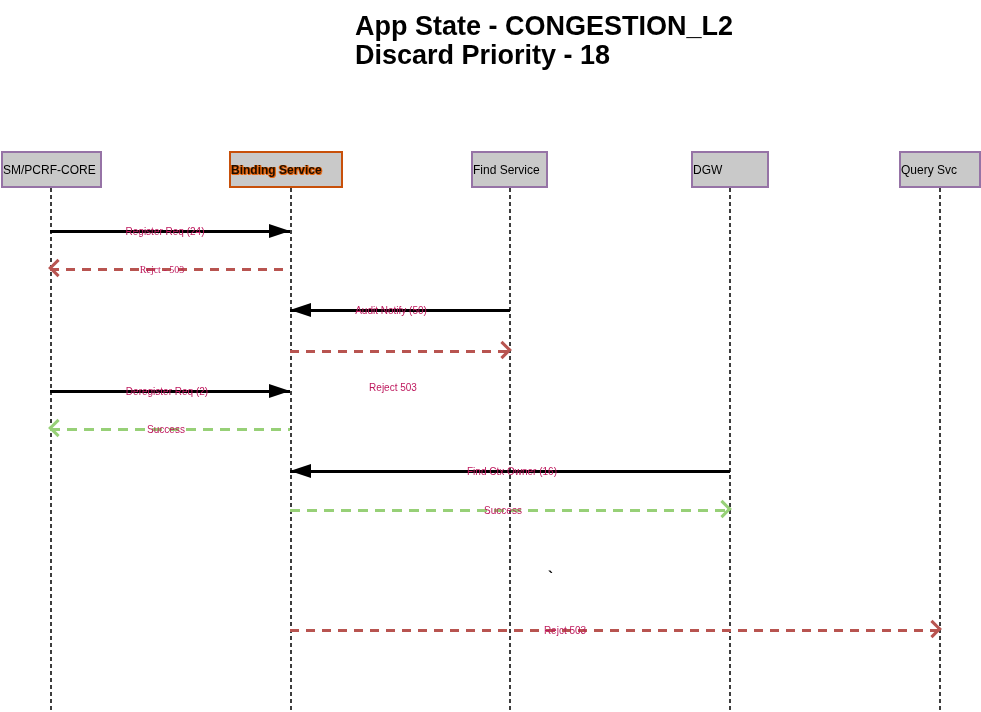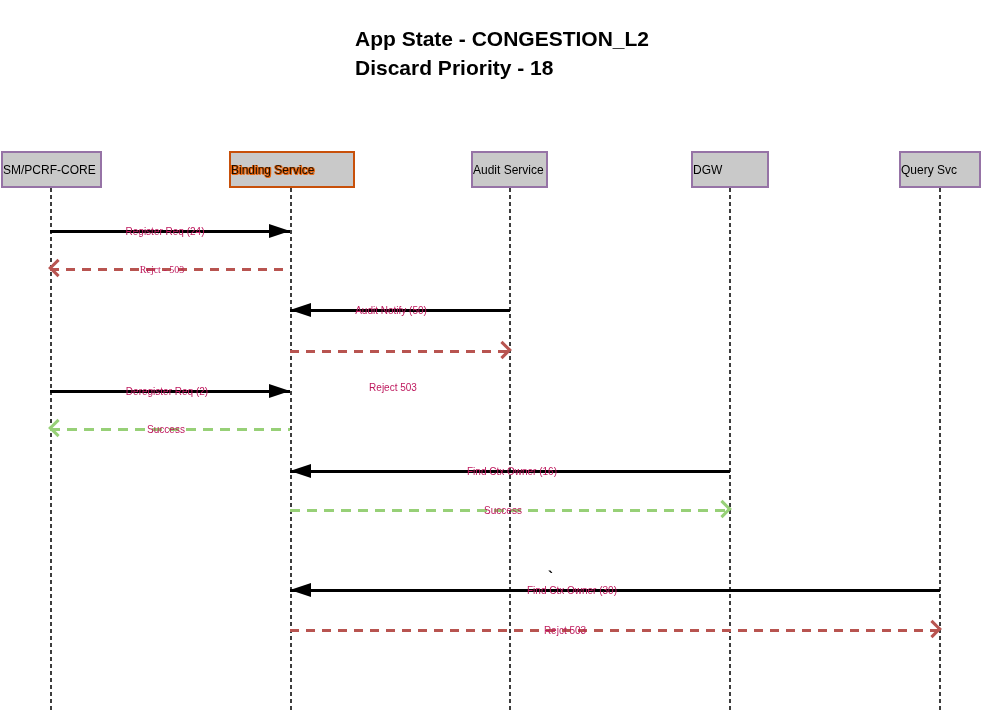--- a/index.html
+++ b/index.html
@@ -11,22 +11,22 @@
     overflow:hidden;
     --solid:#000000;
     --reject:#B85450;
     --success:#97D077;
     --actor-fill:#C9C9C9;
     --actor-border:#9673A6;
     --hl-border:#C8500A;
     --hl-glow:#E8650D;
   }
   .title{
-    position:absolute;left:355px;top:24px;
-    font-size:21px;font-weight:bold;color:#000;
+    position:absolute;left:355px;top:12px;
+    font-size:27px;font-weight:bold;color:#000;
     line-height:29px;white-space:nowrap;
   }
   .actor{
     position:absolute;top:151px;height:37px;
     background:var(--actor-fill);
     border:2px solid var(--actor-border);
     box-sizing:border-box;
     display:flex;align-items:center;justify-content:flex-start;
   }
   .actor .actor-label{
@@ -74,25 +74,25 @@
 <div id="canvas" style="--solid: #000000; --reject: #B85450; --success: #97D077; --actor-fill: #C9C9C9; --actor-border: #9673A6; --hl-border: #C8500A; --hl-glow: #E8650D;">
 
   <div class="title">
     <div>App State - CONGESTION_L2</div>
     <div>Discard Priority - 18</div>
   </div>
 
   <div class="actor" style="left:1px;width:101px;">
     <span class="actor-label">SM/PCRF-CORE</span>
   </div>
-  <div class="actor highlight" style="left:229px;width:126px;">
+  <div class="actor highlight" style="left:229px;width:114px;font-weight:bold;">
     <span class="actor-label">Binding Service</span>
   </div>
   <div class="actor" style="left:471px;width:77px;">
-    <span class="actor-label">Audit Service</span>
+    <span class="actor-label">Find Service</span>
   </div>
   <div class="actor" style="left:899px;width:82px;">
     <span class="actor-label">Query Svc</span>
   </div>
   <div class="actor" style="left:691px;width:78px;">
     <span class="actor-label">DGW</span>
   </div>
 
   <div class="lifeline" style="left:50px;"></div>
   <div class="lifeline" style="left:290px;"></div>
@@ -141,25 +141,20 @@
     <div class="tri"></div>
     <span class="label" style="left:222px;">Find Ctx Owner (16)</span>
   </div>
 
   <div class="msg dashed-green right" style="top:502px;left:290px;width:440px;">
     <div class="line"></div>
     <div class="chev"></div>
     <span class="label" style="left:213px;">Success</span>
   </div>
 
-  <div class="msg solid left" style="top:582px;left:290px;width:650px;">
-    <div class="line"></div>
-    <div class="tri"></div>
-    <span class="label" style="left:282px;">Find Ctx Owner (30)</span>
-  </div>
 
   <div class="msg dashed-red right" style="top:622px;left:290px;width:650px;">
     <div class="line"></div>
     <div class="chev"></div>
     <span class="label" style="left:275px;">Rejct 503</span>
   </div>
 
   <span class="stray" style="left:548px;top:568px;">`</span>
 
 </div>

